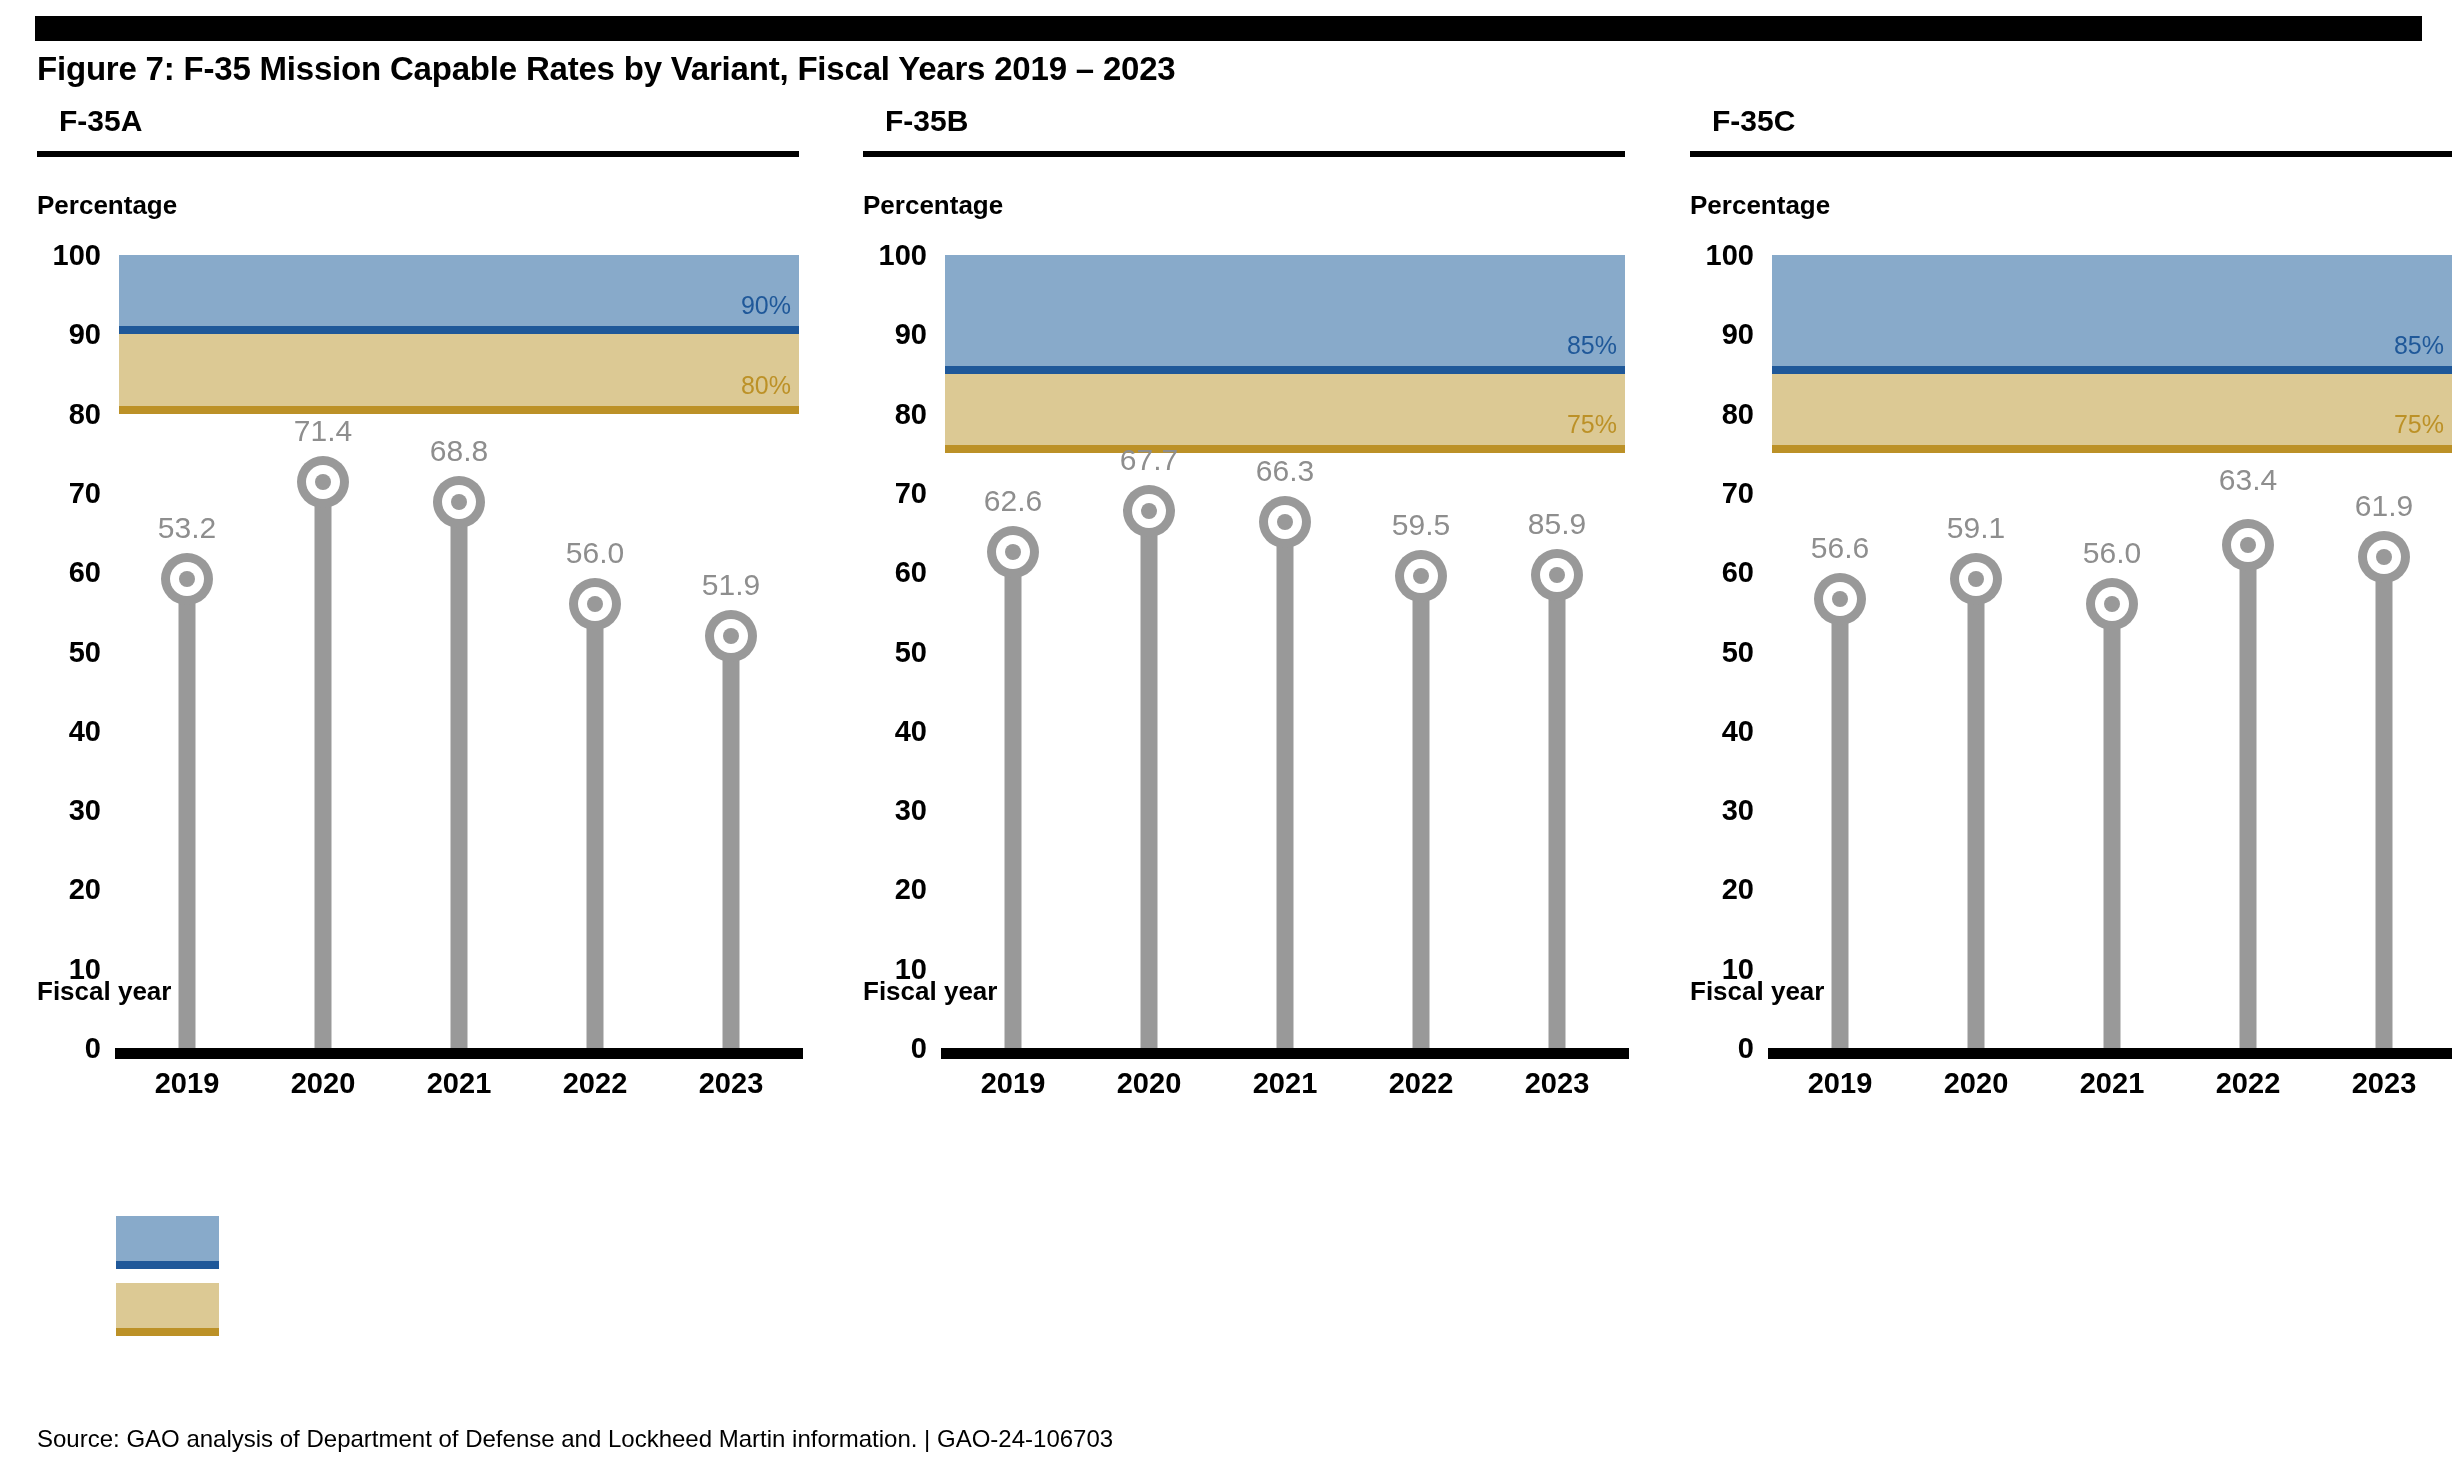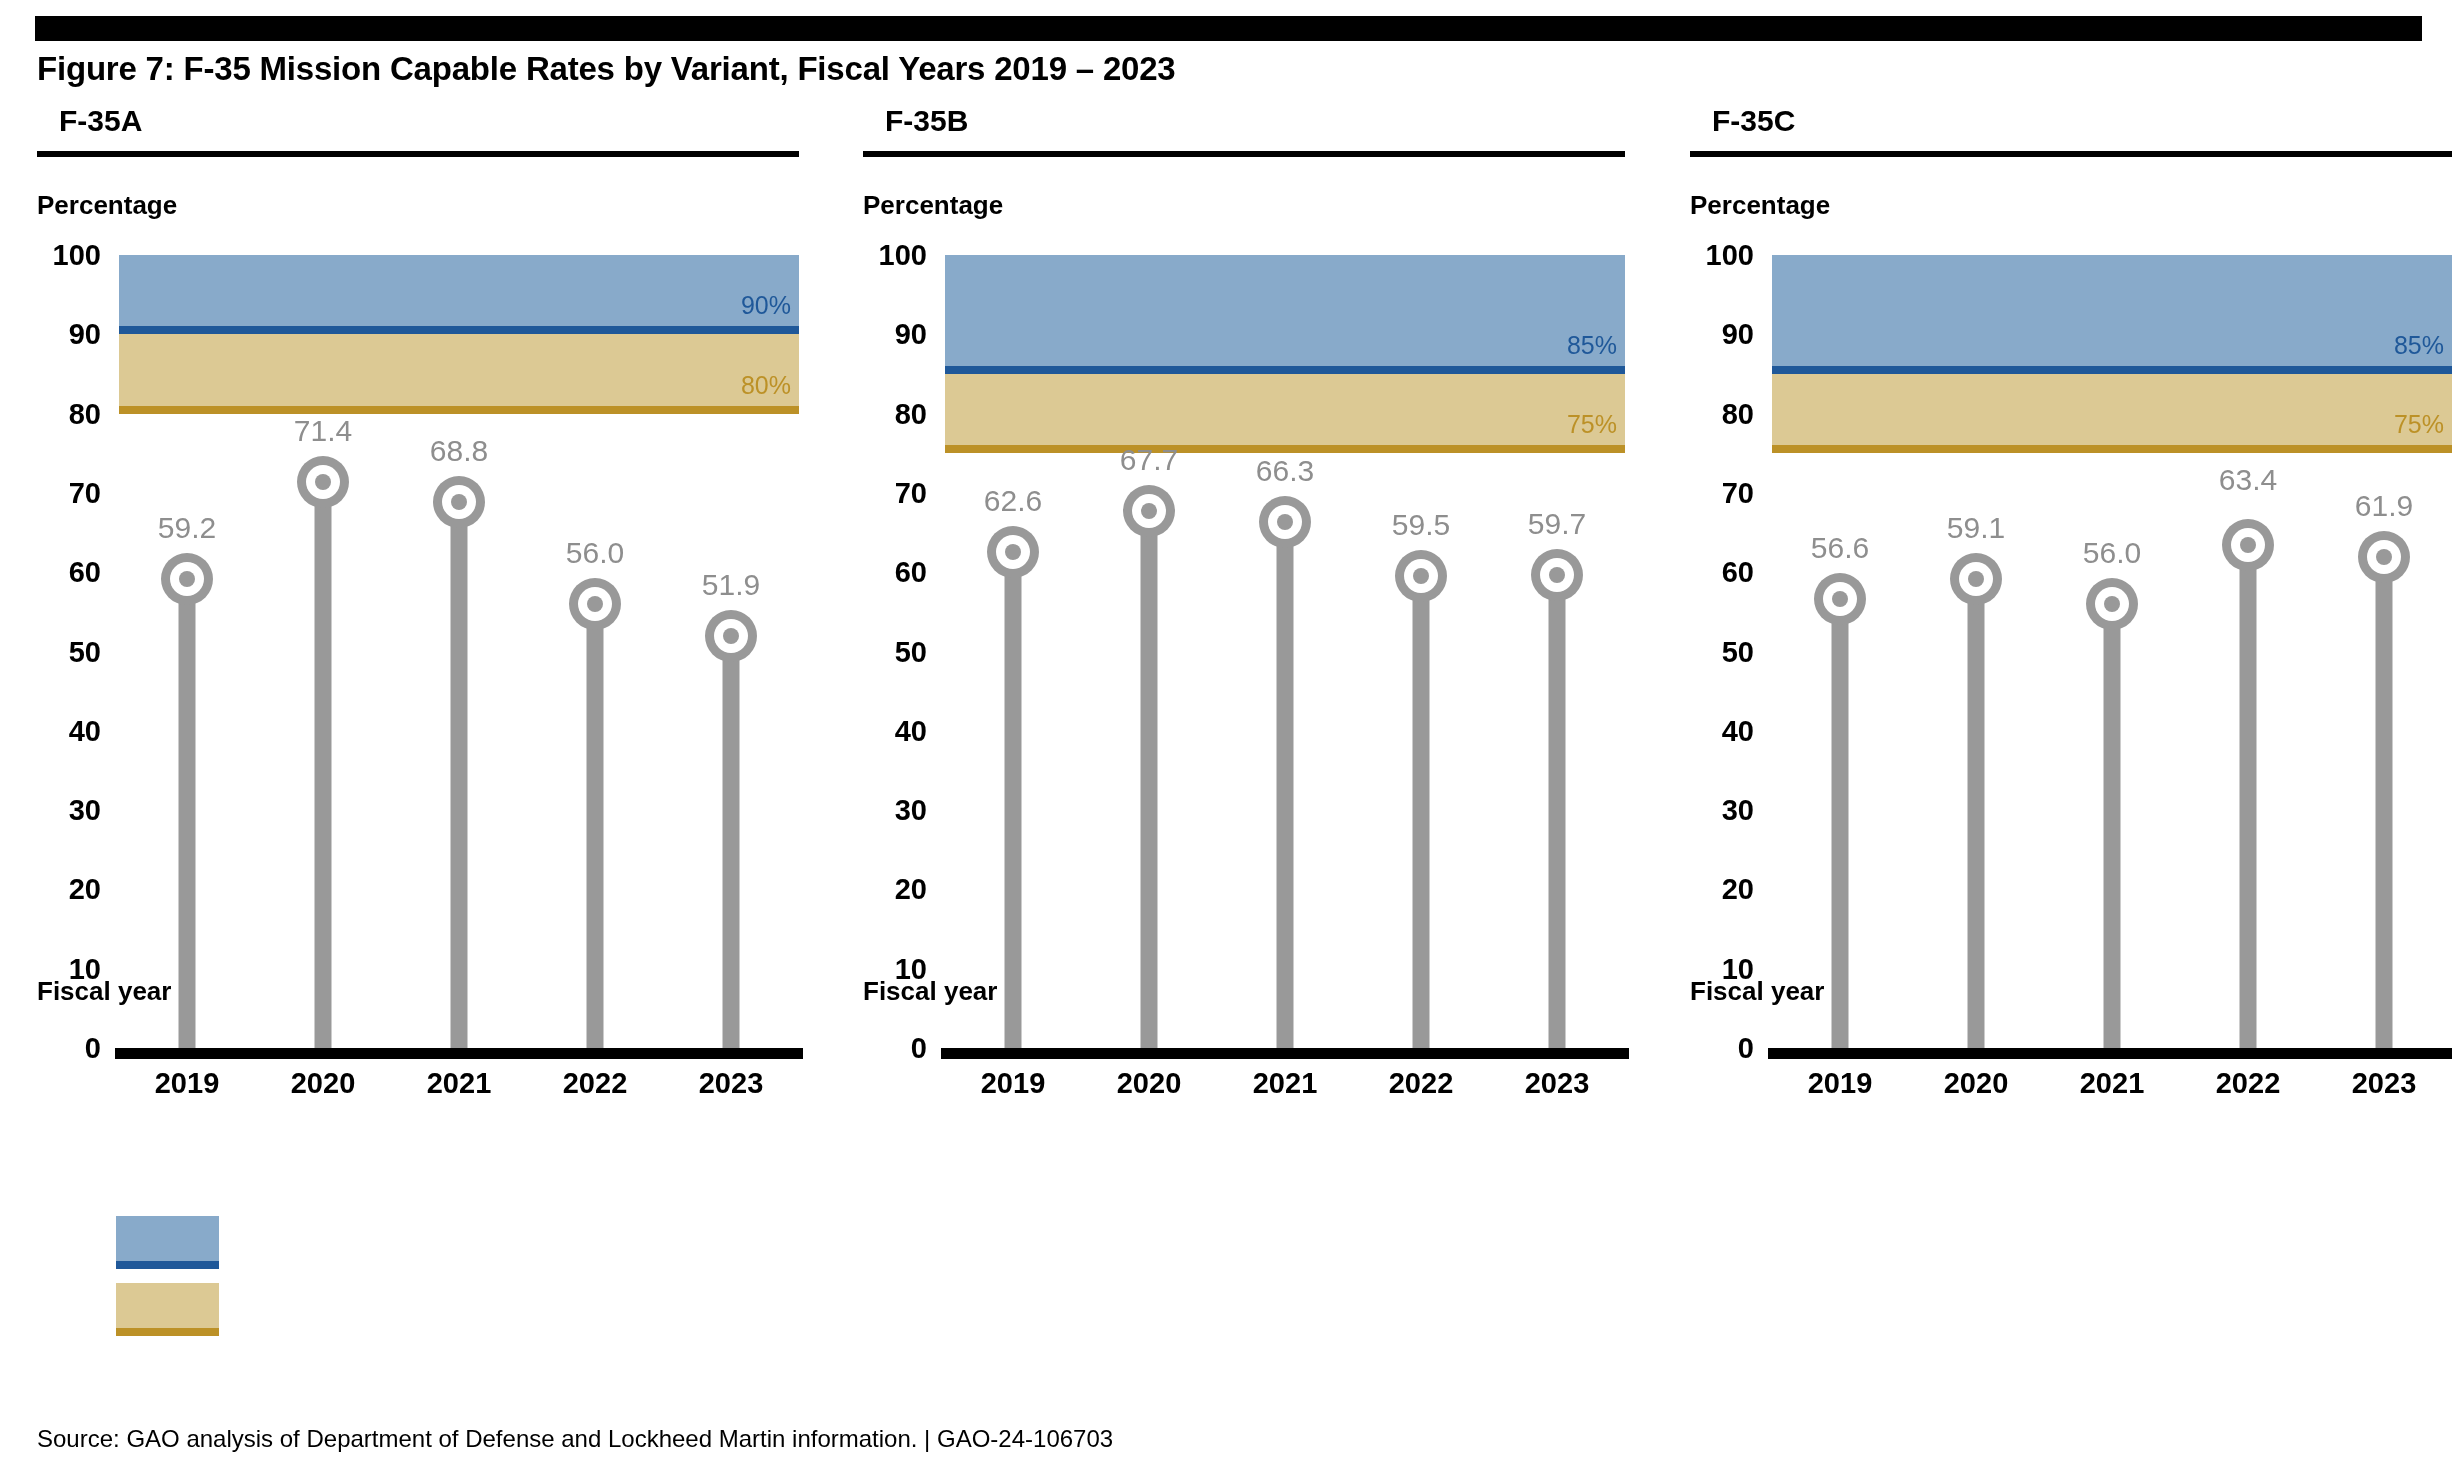--- a/index.html
+++ b/index.html
@@ -291,21 +291,21 @@
         <div class="ytick" style="top: 317.2px;">60</div>
         <div class="ytick" style="top: 396.5px;">50</div>
         <div class="ytick" style="top: 475.8px;">40</div>
         <div class="ytick" style="top: 555.1px;">30</div>
         <div class="ytick" style="top: 634.4px;">20</div>
         <div class="ytick" style="top: 713.7px;">10</div>
         <div class="ytick" style="top: 793px;">0</div>
         <div class="baseline"></div>
         <div class="stem" style="left: 68px; top: 323.544px; height: 469.456px;"></div>
         <div class="marker" style="left: 68px; top: 323.544px;"></div>
-        <div class="pointlabel" style="left: 68px; top: 289.544px;">59.2</div>
+        <div class="pointlabel" style="left: 68px; top: 289.544px;">53.2</div>
         <div class="xtick" style="left: 68px;">2019</div>
         <div class="stem" style="left: 204px; top: 226.798px; height: 566.202px;"></div>
         <div class="marker" style="left: 204px; top: 226.798px;"></div>
         <div class="pointlabel" style="left: 204px; top: 192.798px;">71.4</div>
         <div class="xtick" style="left: 204px;">2020</div>
         <div class="stem" style="left: 340px; top: 247.416px; height: 545.584px;"></div>
         <div class="marker" style="left: 340px; top: 247.416px;"></div>
         <div class="pointlabel" style="left: 340px; top: 213.416px;">68.8</div>
         <div class="xtick" style="left: 340px;">2021</div>
         <div class="stem" style="left: 476px; top: 348.92px; height: 444.08px;"></div>
@@ -354,21 +354,21 @@
         <div class="stem" style="left: 340px; top: 267.241px; height: 525.759px;"></div>
         <div class="marker" style="left: 340px; top: 267.241px;"></div>
         <div class="pointlabel" style="left: 340px; top: 233.241px;">66.3</div>
         <div class="xtick" style="left: 340px;">2021</div>
         <div class="stem" style="left: 476px; top: 321.165px; height: 471.835px;"></div>
         <div class="marker" style="left: 476px; top: 321.165px;"></div>
         <div class="pointlabel" style="left: 476px; top: 287.165px;">59.5</div>
         <div class="xtick" style="left: 476px;">2022</div>
         <div class="stem" style="left: 612px; top: 319.579px; height: 473.421px;"></div>
         <div class="marker" style="left: 612px; top: 319.579px;"></div>
-        <div class="pointlabel" style="left: 612px; top: 285.579px;">59.7</div>
+        <div class="pointlabel" style="left: 612px; top: 285.579px;">85.9</div>
         <div class="xtick" style="left: 612px;">2023</div>
       </div>
     <div class="xaxis-title">Fiscal year</div>
   </div>
 
   <div class="panel panel-c">
     <div class="panel-title">F-35C</div>
     <div class="panel-rule"></div>
     <div class="axis-caption">Percentage</div>
     <div class="plot">

